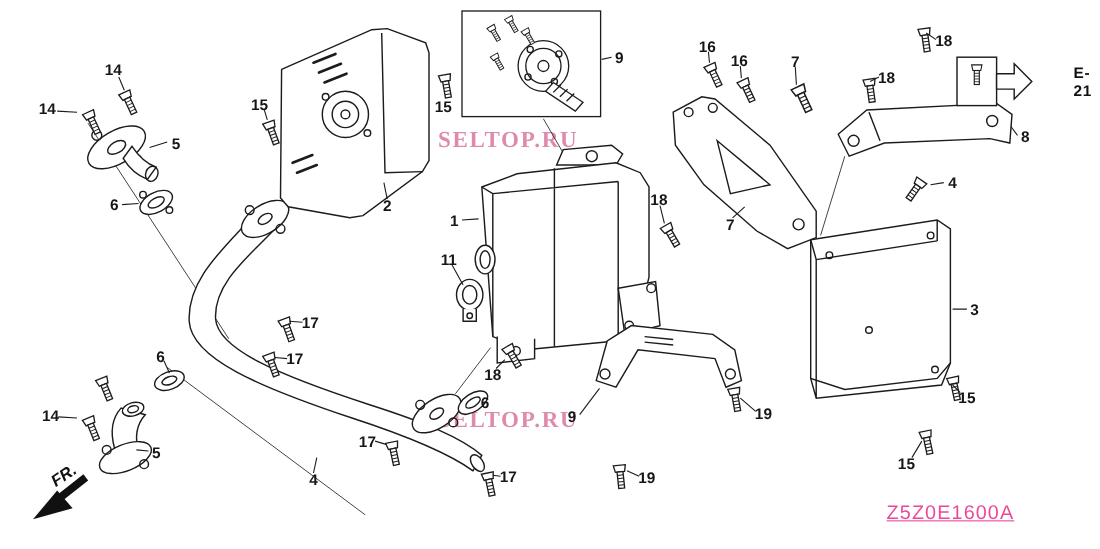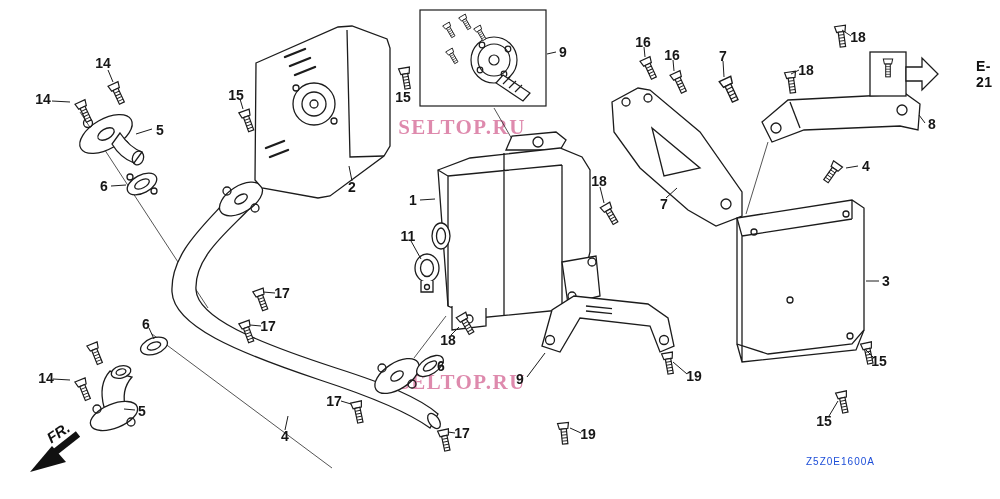--- a/index.html
+++ b/index.html
@@ -15,21 +15,21 @@
   svg.art { position:absolute; left:0; top:0; z-index:2; }
   .callout {
     position:absolute; transform:translate(-50%,-50%); z-index:3;
     font-size:14px; font-weight:700; color:#161616; line-height:1;
   }
   .ref-label {
     position:absolute; transform:translate(0,-50%); z-index:3;
     font-size:14px; font-weight:700; letter-spacing:.5px; color:#111;padding-left:32px;
   }
   .code-label {
-    position:absolute; z-index:3; font-size:10px; letter-spacing:1px; color:#1d4ed8;
+    position:absolute; z-index:3; font-size:18px; letter-spacing:1px; color:#ec4899;text-decoration:underline;
   }
   .fr-label {
     position:absolute; z-index:3; transform:rotate(-34deg);
     font-style:italic; font-weight:700; font-size:15px; color:#111;
   }
 </style>
 </head>
 <body>
 
 <div class="stage">

